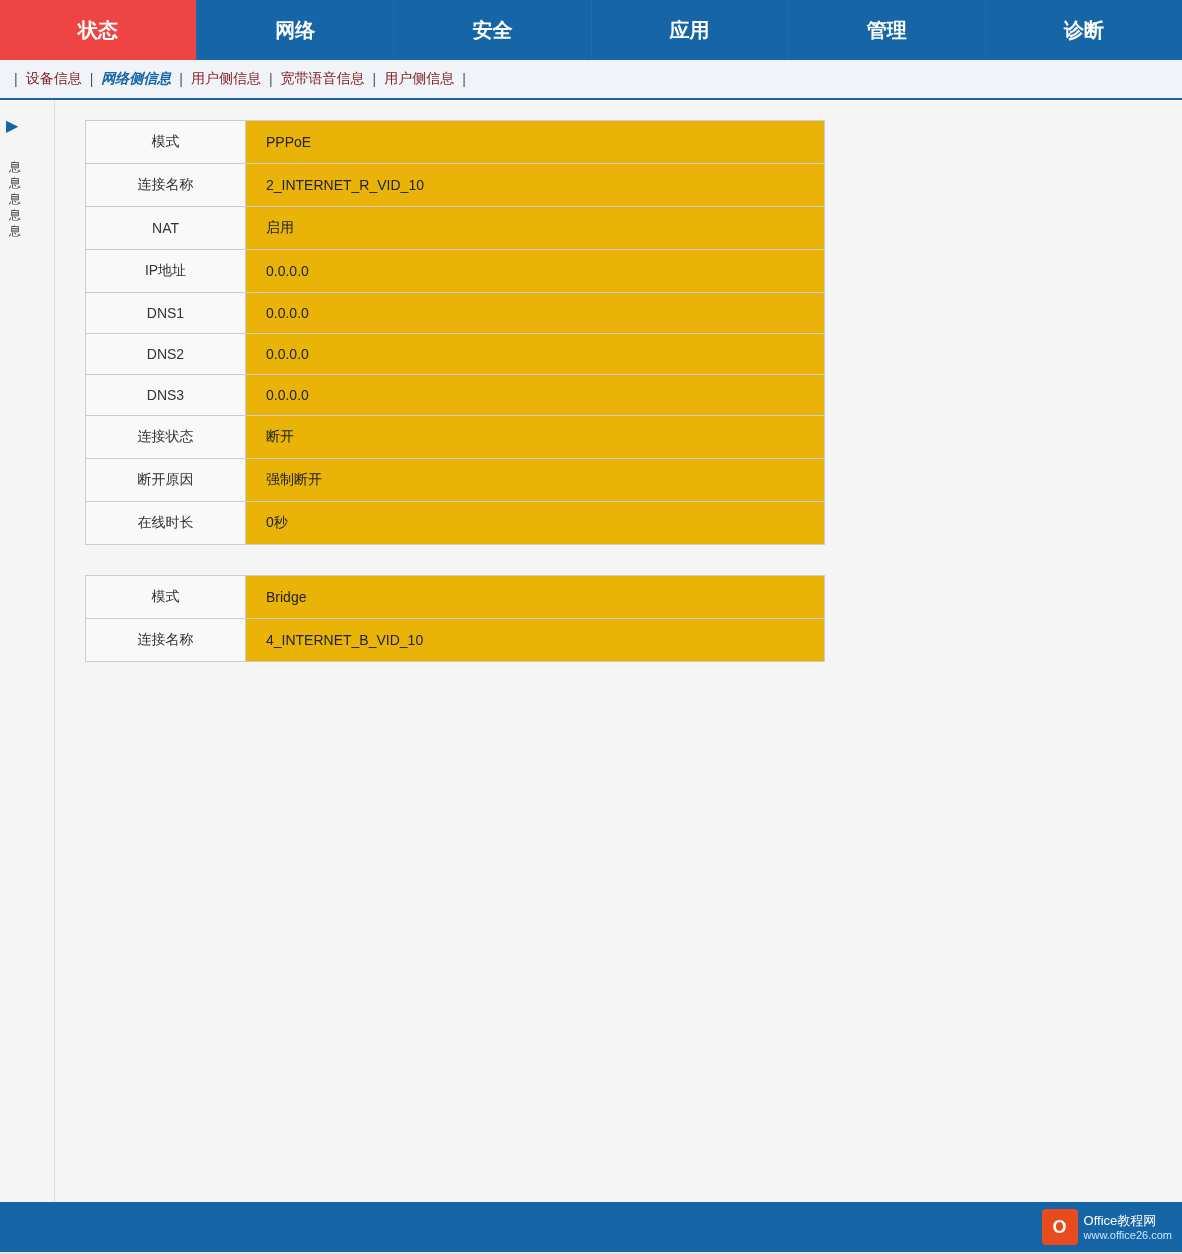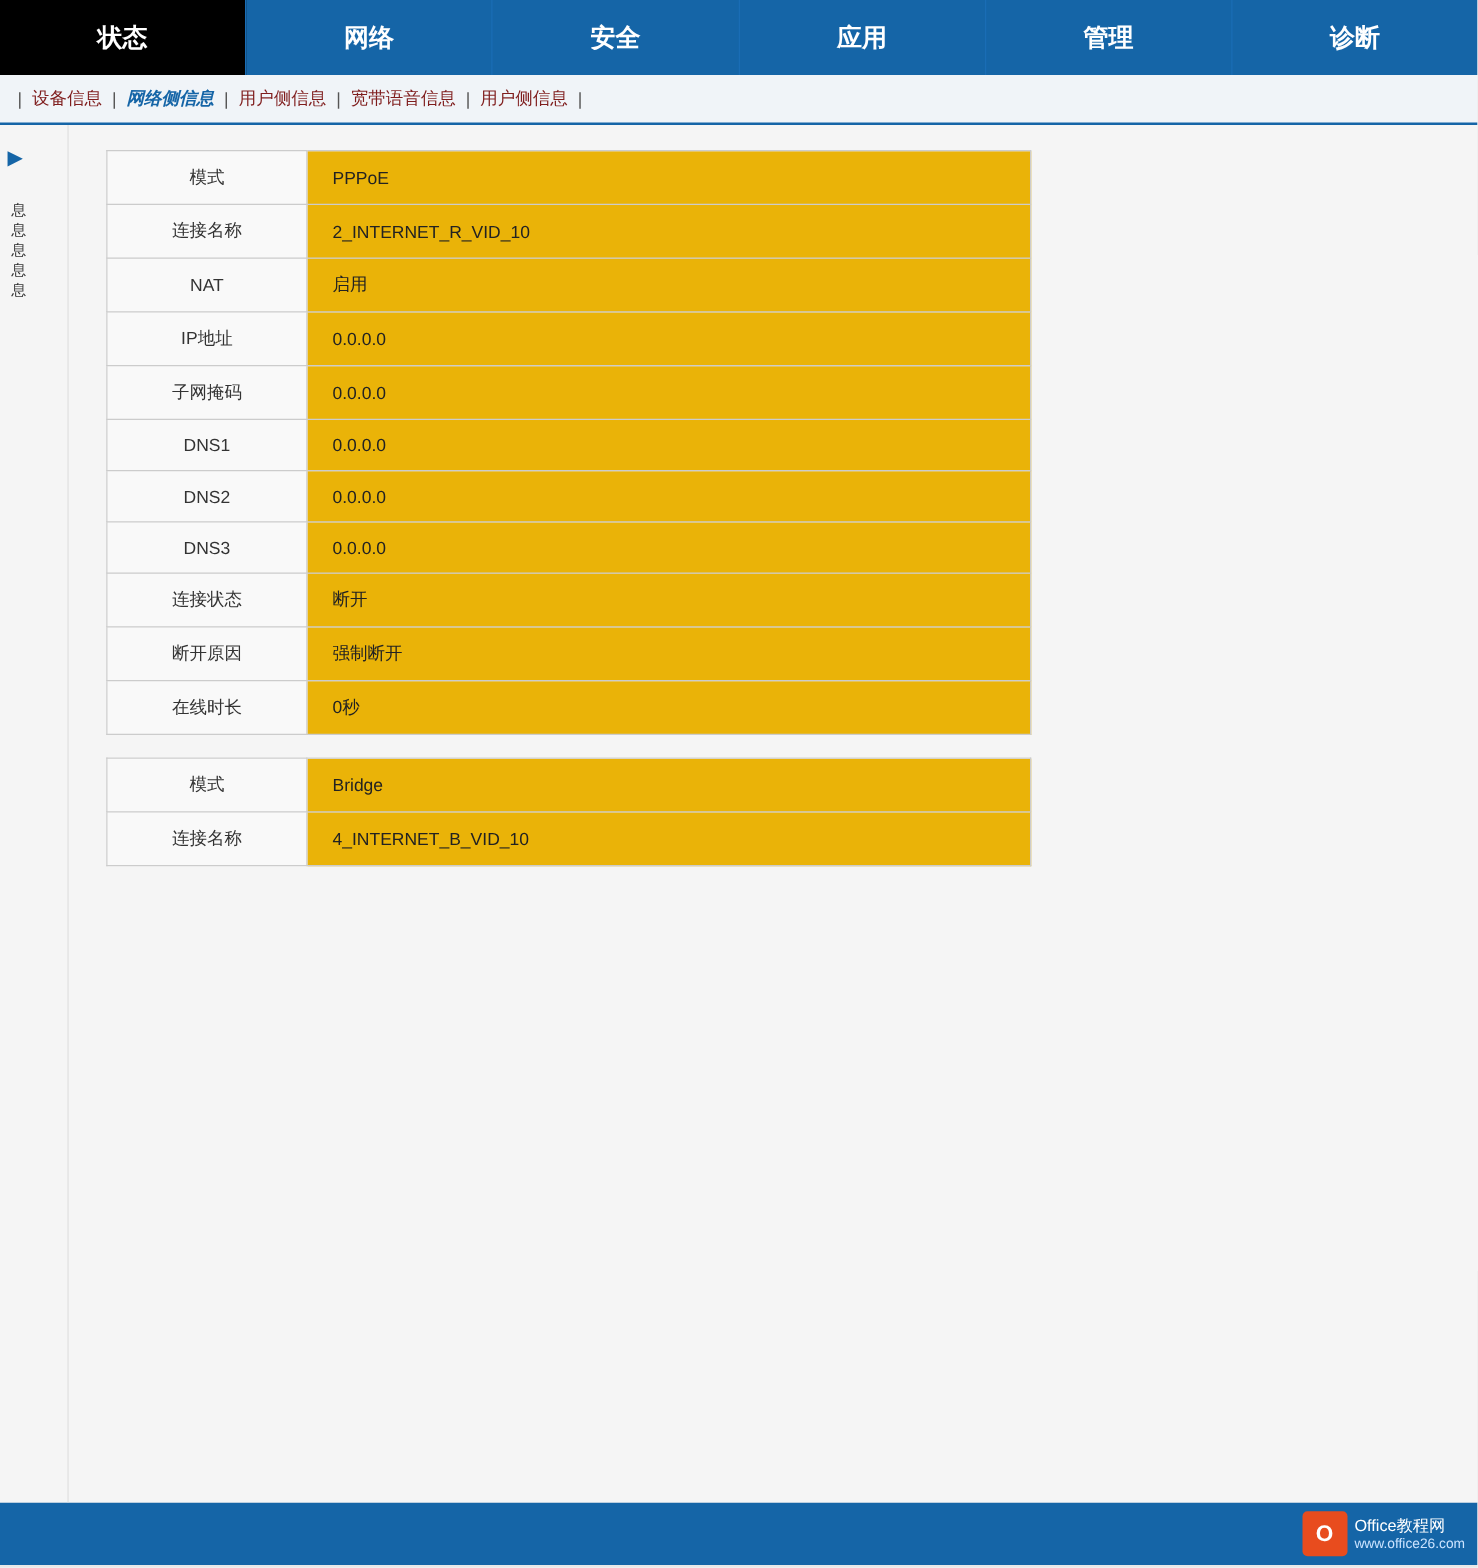--- a/index.html
+++ b/index.html
@@ -22,21 +22,21 @@
       display: flex;
       align-items: center;
       justify-content: center;
       color: #fff;
       font-size: 20px;
       font-weight: bold;
       cursor: pointer;
       border-right: 1px solid #1a6db5;
     }
     .top-nav .nav-item.active {
-      background: #000000;
+      background: #ef4444;
     }
     .top-nav .nav-item:last-child {
       border-right: none;
     }
 
     
     .sub-nav {
       background: #f0f4f8;
       border-bottom: 2px solid #1565a7;
       padding: 8px 10px;
@@ -103,21 +103,21 @@
     .content {
       flex: 1;
       padding: 20px 30px;
       background: #f5f5f5;
     }
 
     
     .info-table {
       border-collapse: collapse;
       width: 740px;
-      margin-bottom: 18px;
+      margin-bottom: 30px;
       background: #fff;
     }
     .info-table td {
       border: 1px solid #ccc;
       padding: 12px 20px;
       color: #222;
       font-size: 14px;
     }
     .info-table td:first-child {
       width: 160px;
@@ -227,24 +227,20 @@
           <tr>
             <td>连接名称</td>
             <td>2_INTERNET_R_VID_10</td>
           </tr>
           <tr>
             <td>NAT</td>
             <td>启用</td>
           </tr>
           <tr>
             <td>IP地址</td>
-            <td>0.0.0.0</td>
-          </tr>
-          <tr>
-            <td>子网掩码</td>
             <td>0.0.0.0</td>
           </tr>
           <tr>
             <td>DNS1</td>
             <td>0.0.0.0</td>
           </tr>
           <tr>
             <td>DNS2</td>
             <td>0.0.0.0</td>
           </tr>

